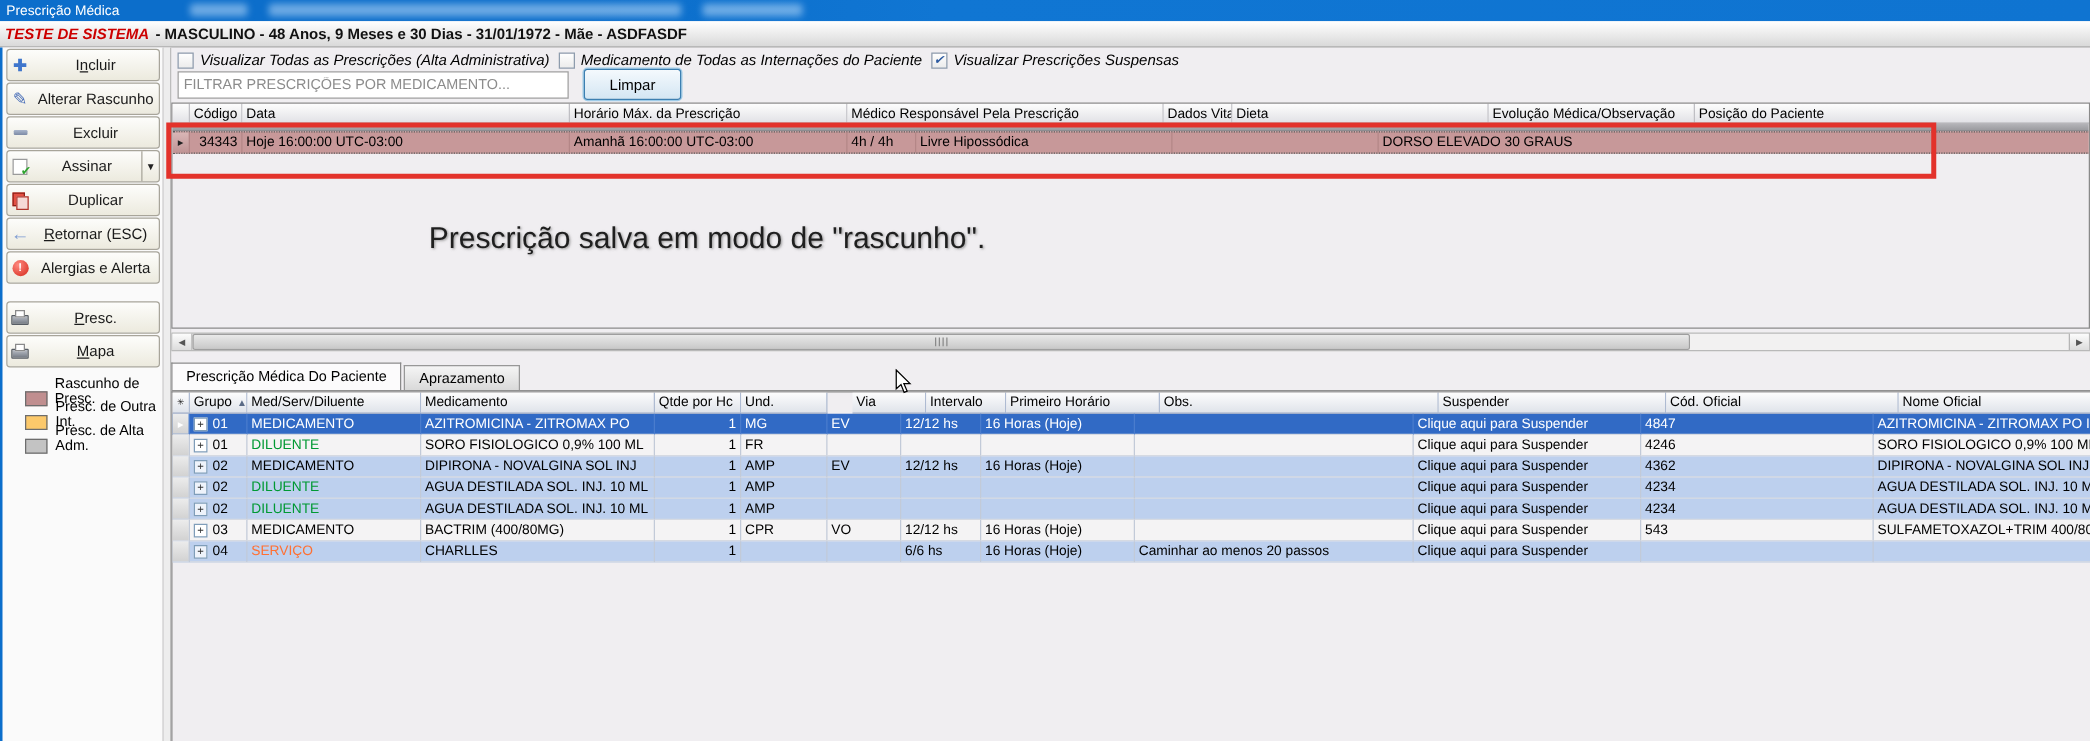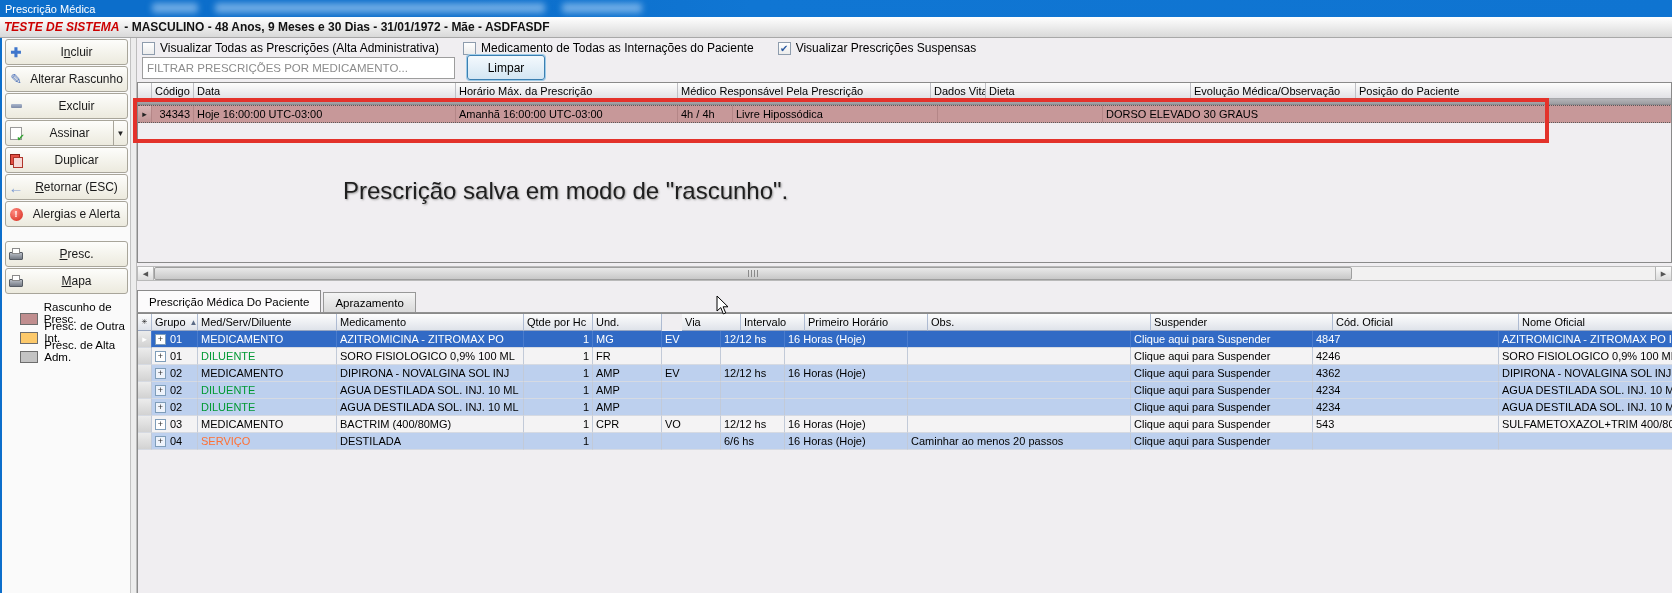--- a/index.html
+++ b/index.html
@@ -42,21 +42,21 @@
   .ic-back { color:#7d9bd2; font-size:15px; font-weight:bold; }
   .ic-alert { width:13px; height:13px; border-radius:50%; background:radial-gradient(circle at 35% 30%,#ff8a80,#d42619); color:#fff; font-size:9px; font-weight:bold; display:flex; align-items:center; justify-content:center; }
   .ic-print { position:relative; display:inline-block; width:14px; height:13px; }
   .ic-print::before { content:""; position:absolute; left:0; right:0; top:4px; height:6px; background:linear-gradient(#b9bec6,#757b85); border:1px solid #565c64; border-radius:1px; }
   .ic-print::after { content:""; position:absolute; left:3px; right:3px; top:0; height:4px; background:#fff; border:1px solid #8a8a8a; }
   .legend { margin-top:12px; }
   .leg-item { display:flex; align-items:flex-end; height:19px; padding-left:18px; font-size:11.5px; color:#000; }
   .leg-swatch { width:21px; height:12px; border:1px solid #6d6d6d; margin-right:6px; }
 
   
-  .check-row { position:absolute; left:142px; top:40px; height:16px; display:flex; gap:24px; align-items:center; font-size:12px; color:#000; white-space:nowrap; }
+  .check-row { position:absolute; left:142px; top:40px; height:16px; display:flex; gap:7px; align-items:center; font-size:12px; color:#000; white-space:nowrap;font-style:italic; }
   .chk { display:flex; align-items:center; gap:5px; }
   .box { width:13px; height:13px; border:1px solid #8e9cad; background:linear-gradient(#fefefe,#ececec); display:flex; align-items:center; justify-content:center; font-size:10px; color:#2c5aa0; }
   .filter-input { position:absolute; left:142px; top:57px; width:313px; height:22px; border:1px solid #9d9d9d; background:#fff;
     font-family:"Liberation Sans", sans-serif; font-size:11.5px; color:#333; padding:0 4px; }
   .filter-input::placeholder { color:#8c8c8c; opacity:1; }
   .clear-btn { position:absolute; left:467px; top:55px; width:78px; height:25px;
     background:linear-gradient(#f4f9fd,#d4e6f3); border:1px solid #3c7fb1; border-radius:3px;
     box-shadow:0 0 0 1px #9ecbe8; font-family:"Liberation Sans", sans-serif; font-size:12px; color:#000; }
 
   
@@ -360,21 +360,21 @@
       <div class="cell" style="width: 123px; flex: 0 0 auto;">16 Horas (Hoje)</div>
       <div class="cell" style="width: 223px; flex: 0 0 auto;"></div>
       <div class="cell" style="width: 182px; flex: 0 0 auto;">Clique aqui para Suspender</div>
       <div class="cell" style="width: 186px; flex: 0 0 auto;">543</div>
       <div class="cell" style="flex: 1 1 0%;">SULFAMETOXAZOL+TRIM 400/80MG</div>
     </div>
     <div class="grow mrow row-blue">
       <div class="cell marker" style="width: 14px; flex: 0 0 auto;"></div>
       <div class="cell" style="width: 46px; flex: 0 0 auto;"><span class="expander" style="background: rgb(238, 243, 251);">+</span>04</div>
       <div class="cell t-SERVIÇO" style="width: 139px; flex: 0 0 auto;">SERVIÇO</div>
-      <div class="cell" style="width: 187px; flex: 0 0 auto;">DESTILADA</div>
+      <div class="cell" style="width: 187px; flex: 0 0 auto;">CHARLLES</div>
       <div class="cell r" style="width: 69px; flex: 0 0 auto;">1</div>
       <div class="cell" style="width: 69px; flex: 0 0 auto;"></div>
       <div class="cell" style="width: 59px; flex: 0 0 auto;"></div>
       <div class="cell" style="width: 64px; flex: 0 0 auto;">6/6 hs</div>
       <div class="cell" style="width: 123px; flex: 0 0 auto;">16 Horas (Hoje)</div>
       <div class="cell" style="width: 223px; flex: 0 0 auto;">Caminhar ao menos 20 passos</div>
       <div class="cell" style="width: 182px; flex: 0 0 auto;">Clique aqui para Suspender</div>
       <div class="cell" style="width: 186px; flex: 0 0 auto;"></div>
       <div class="cell" style="flex: 1 1 0%;"></div>
     </div>

